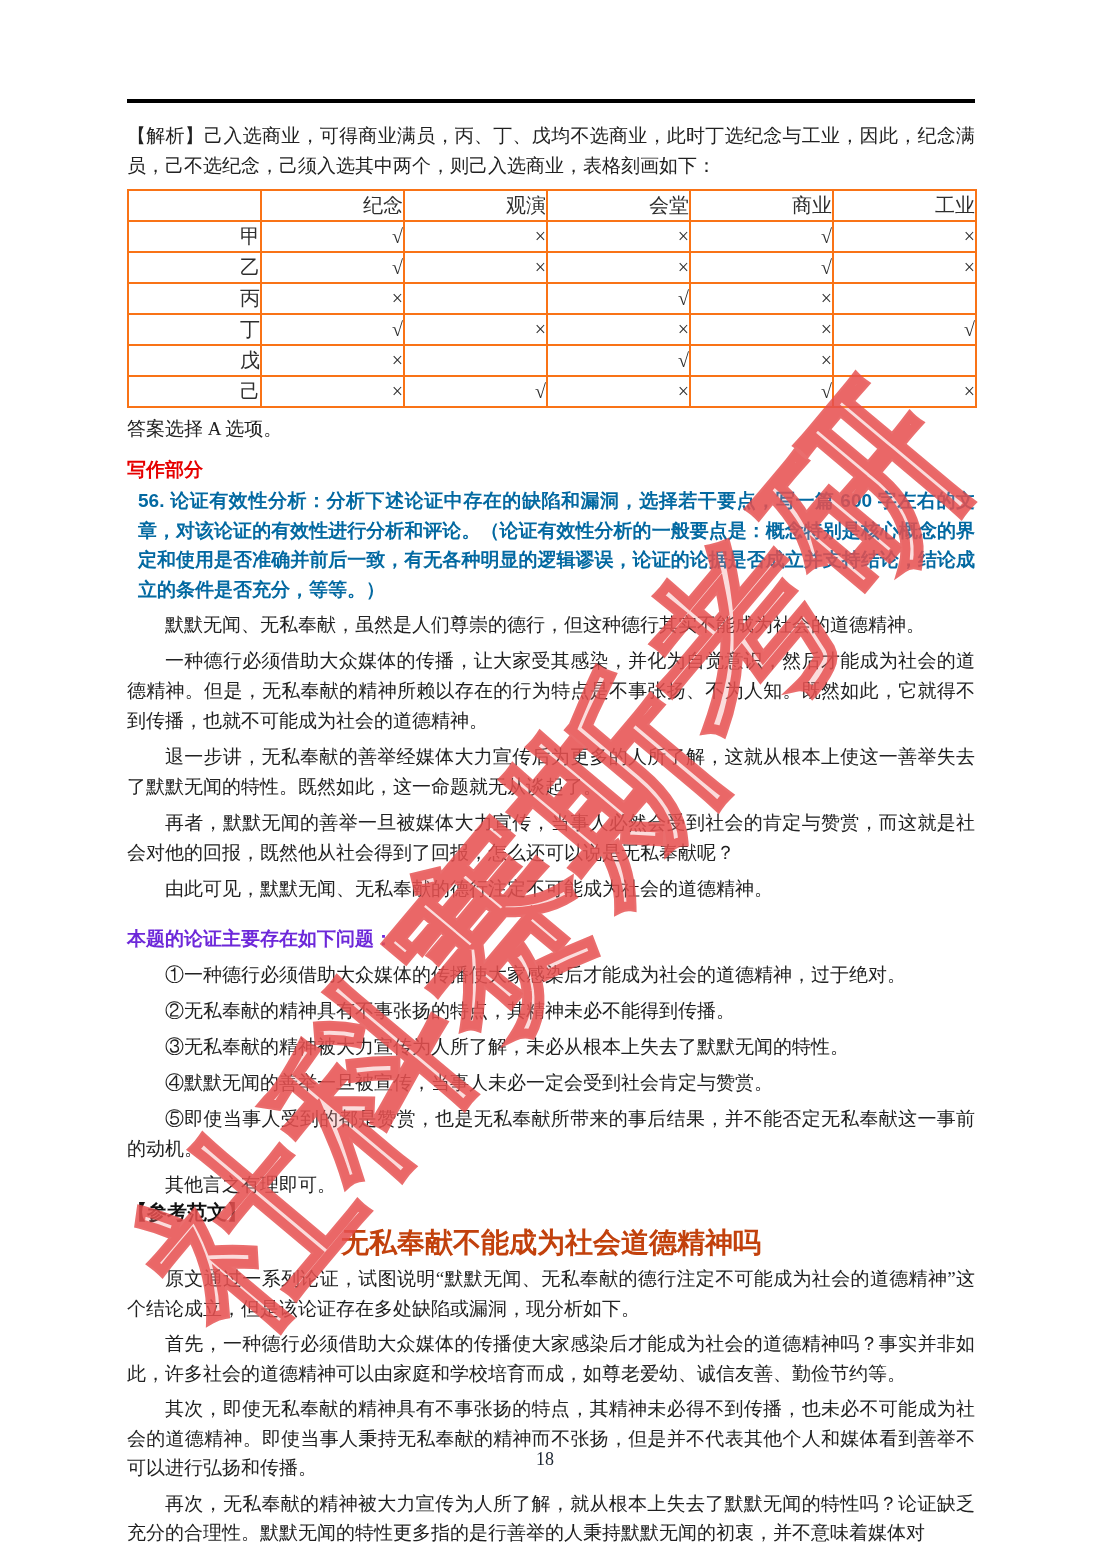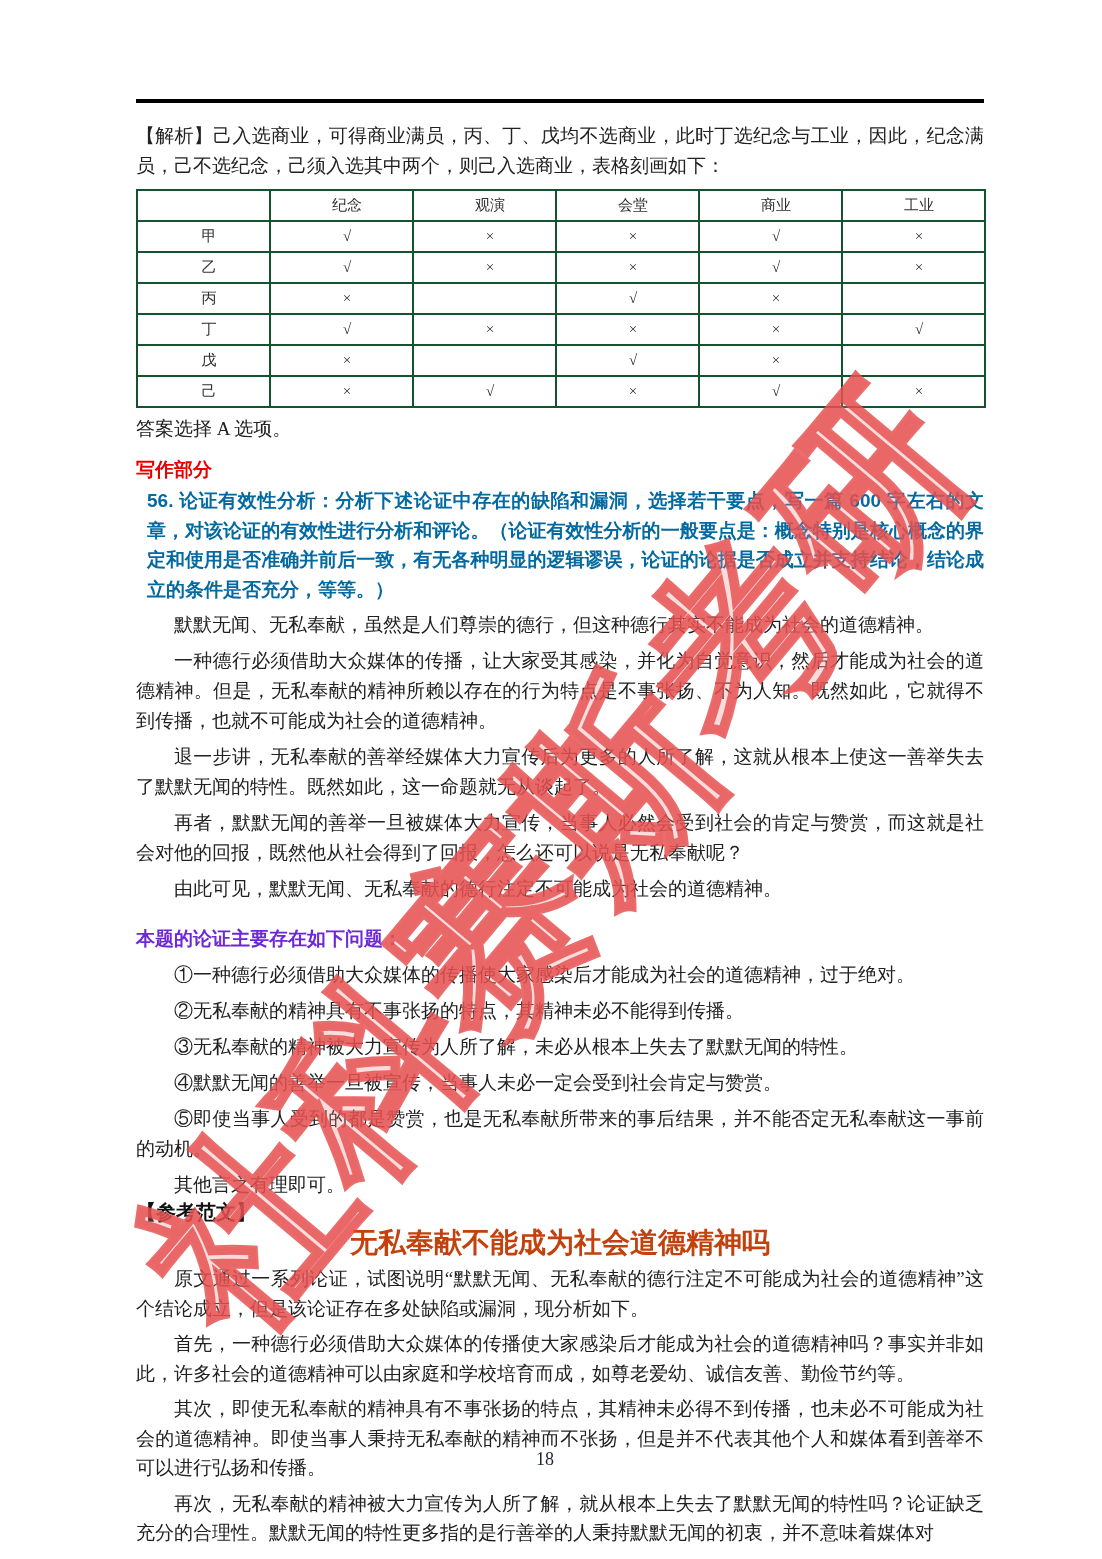--- a/index.html
+++ b/index.html
@@ -4,29 +4,29 @@
 <style>
   html,body{margin:0;padding:0;background:#ffffff;}
   .page{
     position:relative;
     width:1102px;height:1559px;
     background:#ffffff;
     font-family:"Liberation Serif","DejaVu Serif",serif;
     color:#212121;
     overflow:hidden;
   }
-  .content{position:absolute;left:136px;top:0;width:848px;}
+  .content{position:absolute;left:127px;top:0;width:848px;}
   .rule{margin-top:99px;height:4px;background:#000000;}
   .para{font-size:19px;line-height:30px;text-align:justify;text-align-last:left;margin:0;}
   .analysis{margin-top:18px;}
   .grid{border-collapse:collapse;table-layout:fixed;width:848px;margin-top:8px;}
   .grid td{
-    border:2px solid #14532d;height:29px;
-    font-size:15px;color:#2e2e2e;
-    padding:0 0 0 11px;vertical-align:middle;text-align:center;
+    border:2px solid #f97316;height:29px;
+    font-size:20px;color:#2e2e2e;
+    padding:0 0 0 11px;vertical-align:middle;text-align:right;
     overflow:hidden;white-space:nowrap;
   }
   .answer{margin-top:6px;}
   .sec-heading{
     margin:14px 0 0 0;
     font-family:"Liberation Sans","DejaVu Sans",sans-serif;
     font-weight:bold;font-size:19px;line-height:24px;color:#e60000;
   }
   .q-para{
     margin:4px 0 0 11px;

